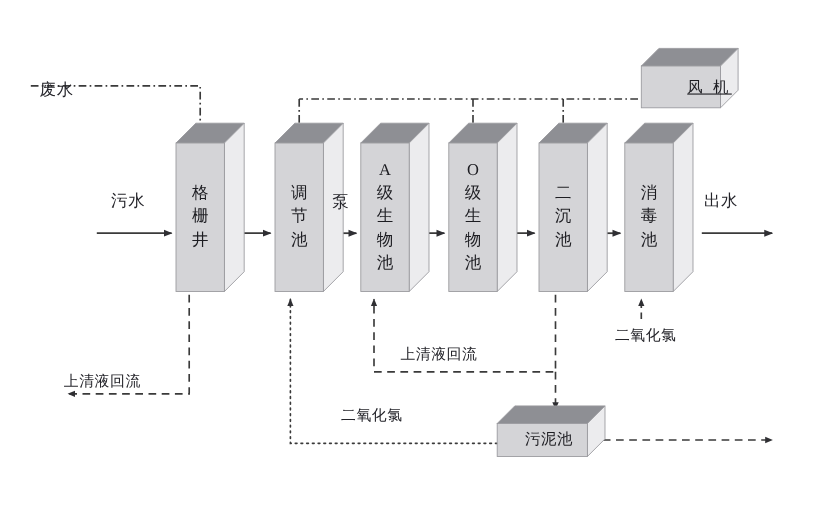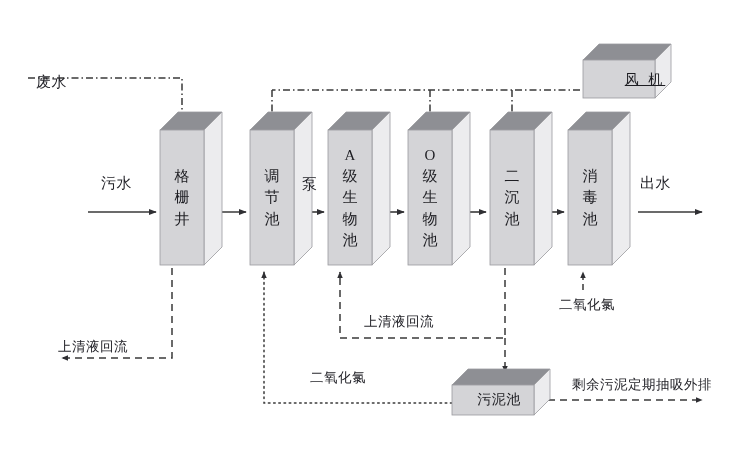--- a/index.html
+++ b/index.html
@@ -231,15 +231,14 @@
   <div class="txt label-h" style="left:640px; top:176px;">出水</div>
 
   <div class="txt label-sm" style="left:559px; top:298px;">二氧化氯</div>
 
   <div class="txt label-sm" style="left:58px; top:340px;">上清液回流</div>
 
   <div class="txt label-sm" style="left:364px; top:315px;">上清液回流</div>
 
   <div class="txt label-sm" style="left:310px; top:371px;">二氧化氯</div>
 
-  <div class="txt label-sm" style="left:572px; top:378px;">剩余污泥定期抽吸外排</div>
 
 </div>
 
 </body></html>

